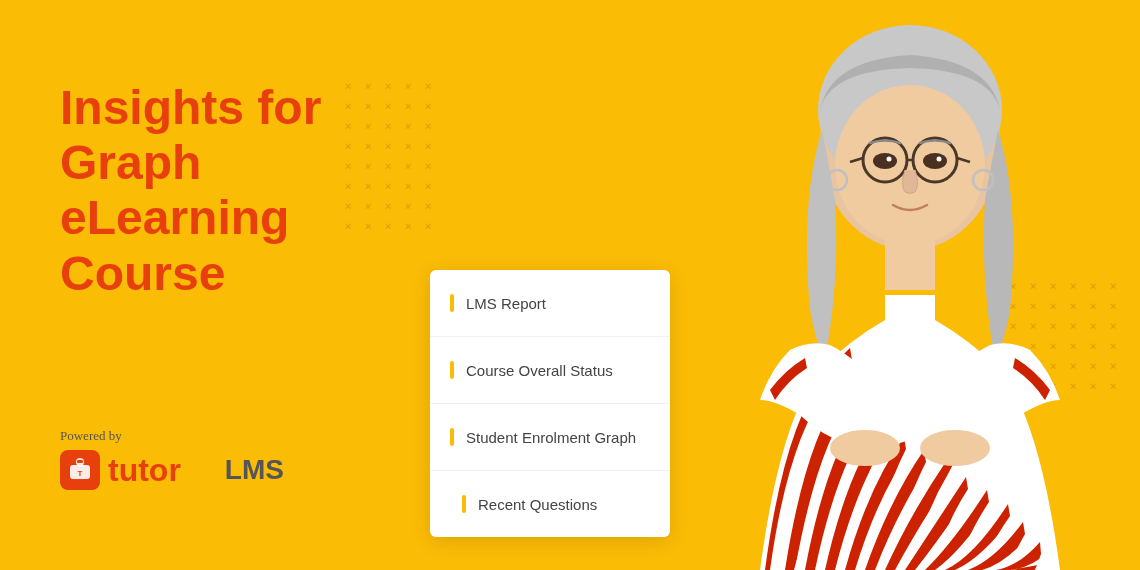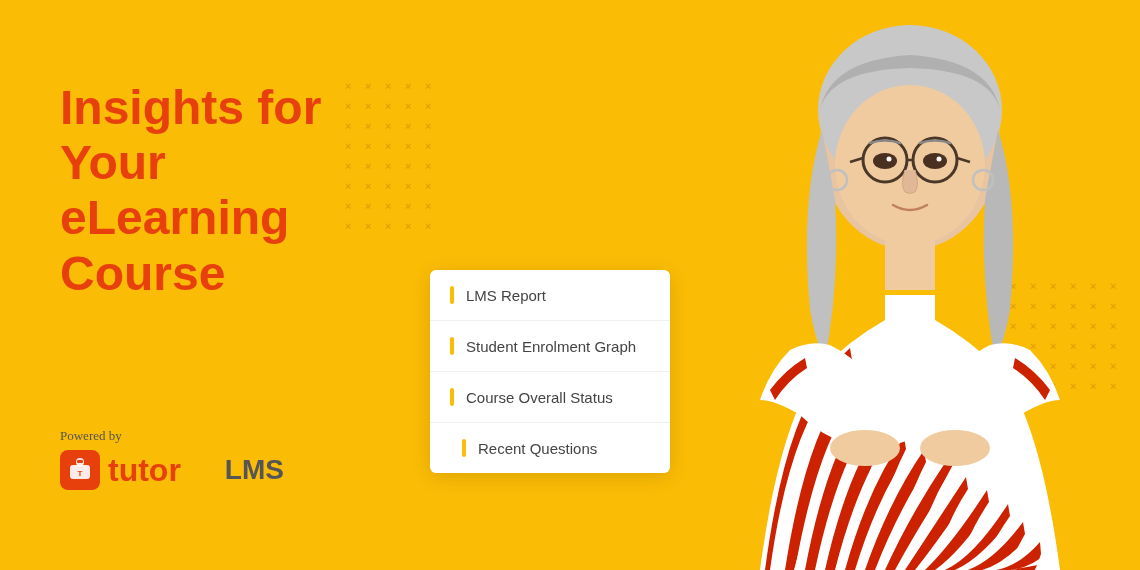--- a/index.html
+++ b/index.html
@@ -84,21 +84,21 @@
       width: 240px;
       background: white;
       border-radius: 6px;
       box-shadow: 0 4px 20px rgba(0,0,0,0.12);
       overflow: hidden;
     }
 
     .menu-item {
       display: flex;
       align-items: center;
-      padding: 16px 20px;
+      padding: 24px 20px;
       border-bottom: 1px solid #f0f0f0;
       cursor: pointer;
       font-size: 15px;
       color: #444;
       transition: background 0.15s;
     }
 
     .menu-item:last-child {
       border-bottom: none;
       margin-left: 12px;
@@ -210,21 +210,21 @@
       <text x="1050" y="390" font-size="11" font-weight="bold" fill="#D4900A">×</text>
       <text x="1070" y="390" font-size="11" font-weight="bold" fill="#D4900A">×</text>
       <text x="1090" y="390" font-size="11" font-weight="bold" fill="#D4900A">×</text>
       <text x="1110" y="390" font-size="11" font-weight="bold" fill="#D4900A">×</text>
     </g>
   </svg>
 
   <div class="left-content">
     <h1 class="headline">
       <span>Insights for</span><br>
-      <span>Your eLearning</span><br>
+      <span>Graph eLearning</span><br>
       <span>Course</span>
     </h1>
   </div>
 
   <div class="powered-by-section">
     <div class="powered-by-label">Powered by</div>
     <div class="tutor-logo">
       <div class="tutor-icon">
         <svg width="26" height="26" viewBox="0 0 26 26" xmlns="http://www.w3.org/2000/svg">
 
@@ -239,25 +239,25 @@
     </div>
   </div>
 
   <div class="menu-card" id="menu-card">
   <div class="menu-item">
         <div class="menu-item-bar"></div>
         <span>LMS Report</span>
       </div>
       <div class="menu-item">
         <div class="menu-item-bar"></div>
-        <span>Student Enrolment Graph</span>
+        <span>Course Overall Status</span>
       </div>
       <div class="menu-item">
         <div class="menu-item-bar"></div>
-        <span>Course Overall Status</span>
+        <span>Student Enrolment Graph</span>
       </div>
       <div class="menu-item">
         <div class="menu-item-bar"></div>
         <span>Recent Questions</span>
       </div>
     </div>
 
   <svg style="position:absolute; right:0; top:0; width:580px; height:570px;" viewBox="0 0 580 570" xmlns="http://www.w3.org/2000/svg">
 
     <ellipse cx="350" cy="145" rx="90" ry="105" fill="#E8C4A0"></ellipse>

